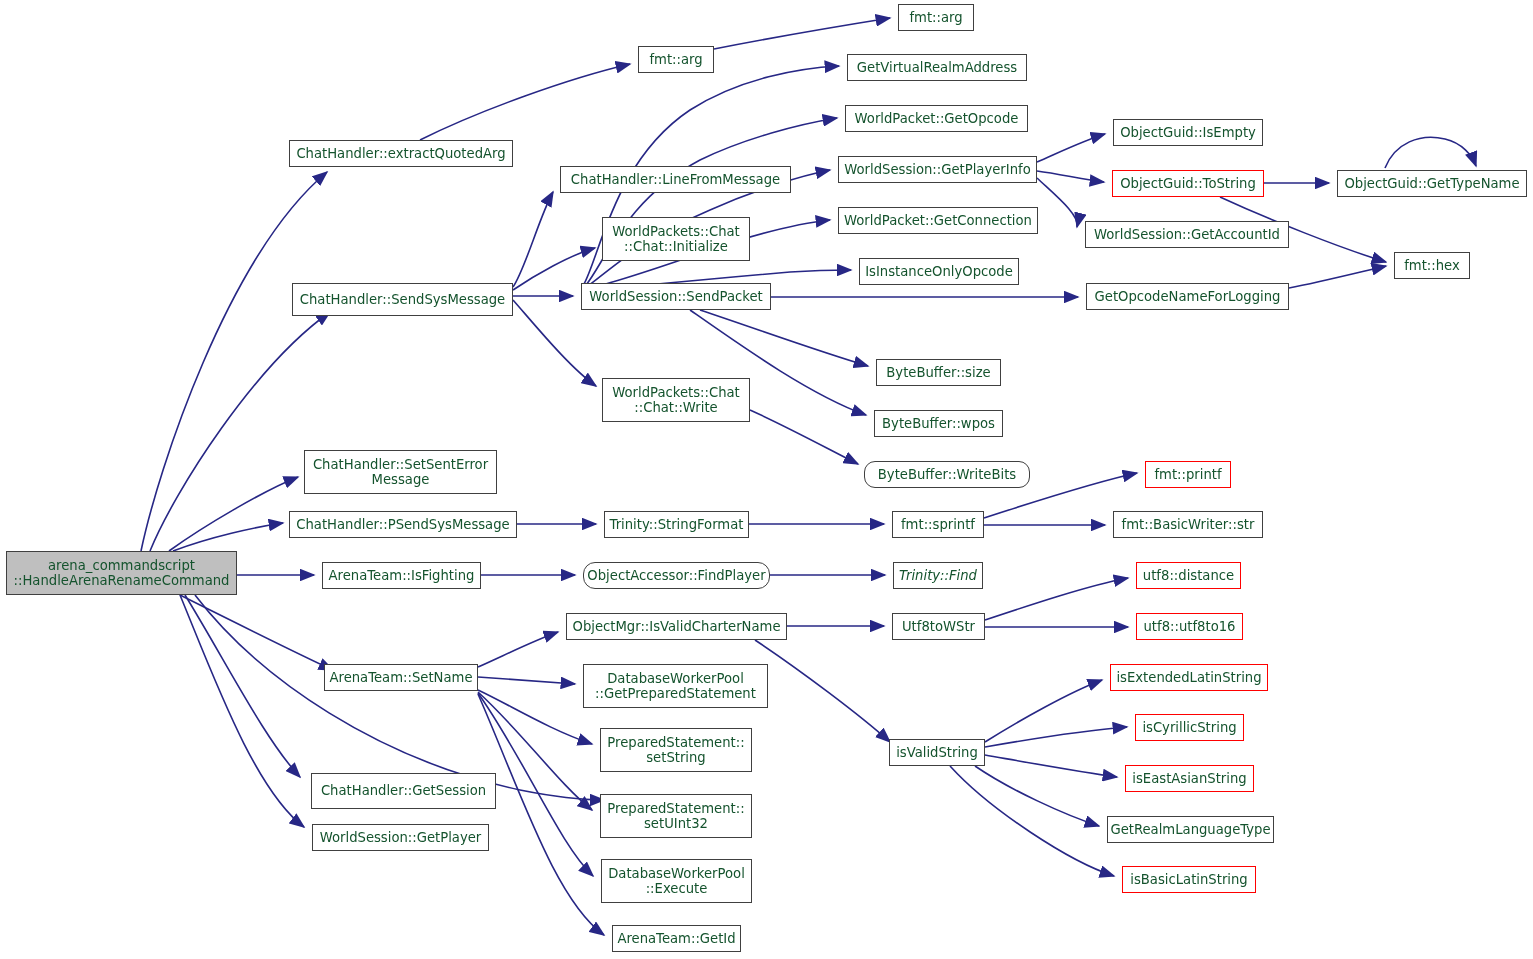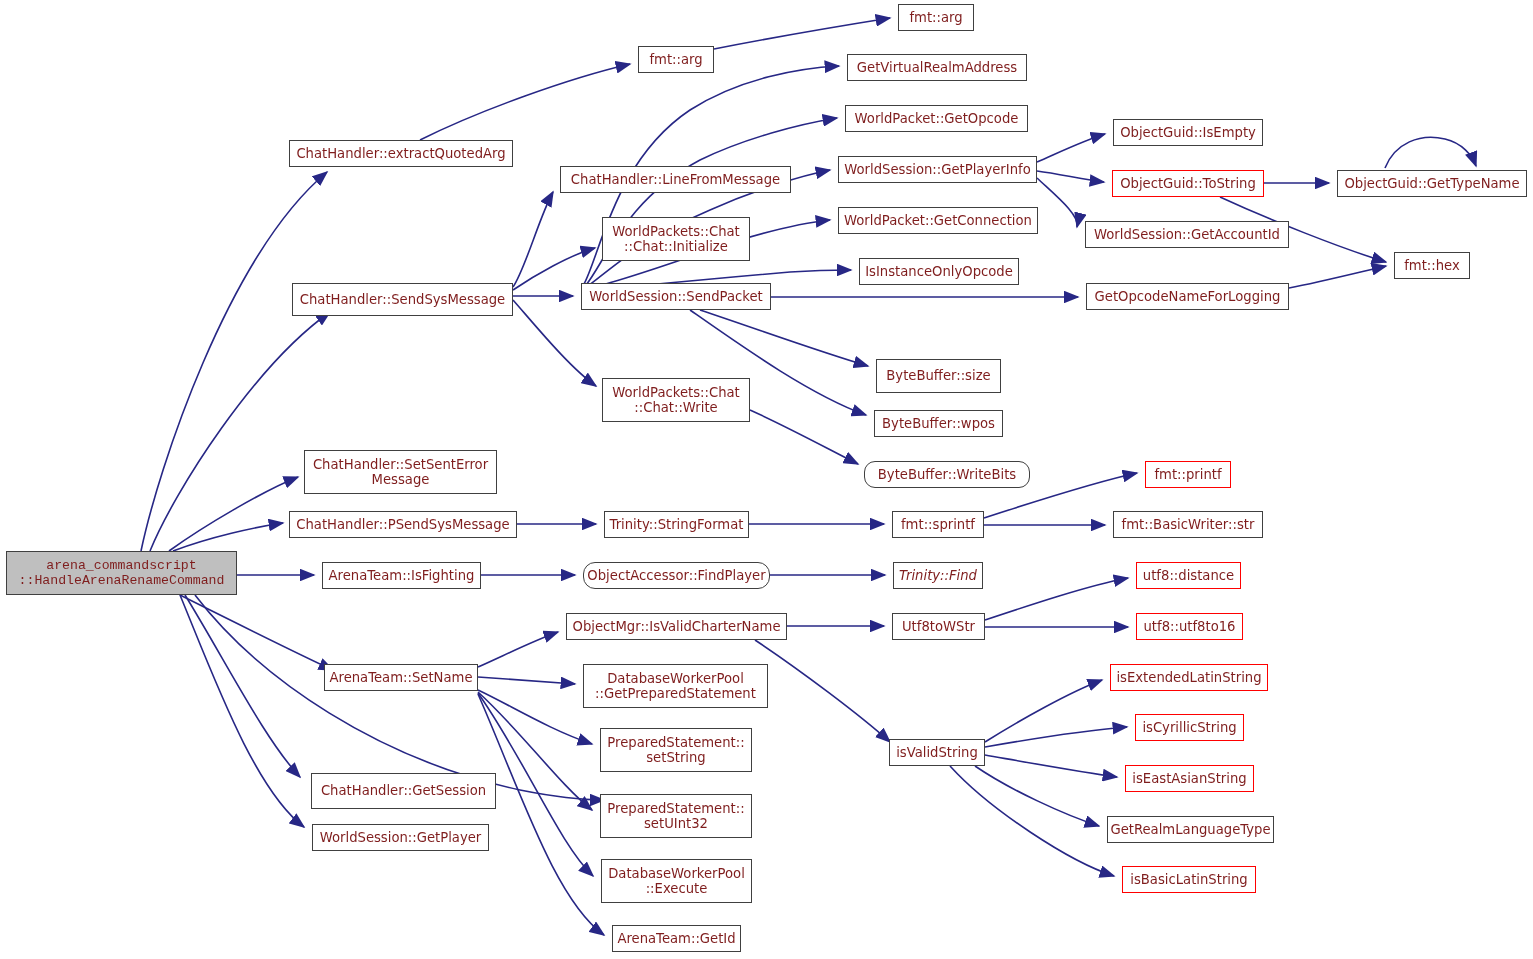--- a/index.html
+++ b/index.html
@@ -26,35 +26,34 @@
   }
   .node {
     position: absolute;
     box-sizing: border-box;
     display: flex;
     align-items: center;
     justify-content: center;
     text-align: center;
     background: #ffffff;
     border: 1px solid #404040;
-    color: #7f1d1d;
+    color: #14532d;
     font-size: 13.2px;
     line-height: 15.5px;
     letter-spacing: 0px;
     white-space: pre-line;
     padding: 0 4px;
     z-index: 5;
   }
   .node.red {
     border: 1px solid #ff0000;
   }
   .node.root {
     background: #bfbfbf;
     border: 1px solid #404040;
-    font-family: Liberation Mono, monospace;
   }
 </style>
 </head>
 <body>
 
 <div id="canvas">
   <svg class="edges" viewBox="0 0 1533 959">
     <defs>
       <marker id="arrow" markerWidth="10" markerHeight="8" refX="9" refY="4" orient="auto" markerUnits="strokeWidth">
         <path d="M0,0 L10,4 L0,8 z" fill="#272785"></path>
@@ -132,21 +131,21 @@
       <div class="node" style="left: 845px; top: 105px; width: 183px; height: 27px;"><span>WorldPacket::GetOpcode</span></div>
       <div class="node" style="left: 838px; top: 156px; width: 199px; height: 27px;"><span>WorldSession::GetPlayerInfo</span></div>
       <div class="node" style="left: 838px; top: 207px; width: 200px; height: 27px;"><span>WorldPacket::GetConnection</span></div>
       <div class="node" style="left: 859px; top: 258px; width: 160px; height: 27px;"><span>IsInstanceOnlyOpcode</span></div>
       <div class="node" style="left: 1086px; top: 283px; width: 203px; height: 27px;"><span>GetOpcodeNameForLogging</span></div>
       <div class="node" style="left: 1113px; top: 119px; width: 150px; height: 27px;"><span>ObjectGuid::IsEmpty</span></div>
       <div class="node red" style="left: 1112px; top: 170px; width: 152px; height: 27px;"><span>ObjectGuid::ToString</span></div>
       <div class="node" style="left: 1085px; top: 221px; width: 204px; height: 27px;"><span>WorldSession::GetAccountId</span></div>
       <div class="node" style="left: 1337px; top: 170px; width: 190px; height: 27px;"><span>ObjectGuid::GetTypeName</span></div>
       <div class="node" style="left: 1394px; top: 252px; width: 76px; height: 27px;"><span>fmt::hex</span></div>
-      <div class="node" style="left: 876px; top: 359px; width: 125px; height: 34px;"><span>ByteBuffer::size</span></div>
+      <div class="node" style="left: 876px; top: 359px; width: 125px; height: 27px;"><span>ByteBuffer::size</span></div>
       <div class="node" style="left: 874px; top: 410px; width: 129px; height: 27px;"><span>ByteBuffer::wpos</span></div>
       <div class="node" style="left: 864px; top: 461px; width: 166px; height: 27px; border-radius: 11px;"><span>ByteBuffer::WriteBits</span></div>
       <div class="node" style="left: 304px; top: 450px; width: 193px; height: 44px;"><span>ChatHandler::SetSentError
 Message</span></div>
       <div class="node" style="left: 289px; top: 511px; width: 228px; height: 27px;"><span>ChatHandler::PSendSysMessage</span></div>
       <div class="node" style="left: 604px; top: 511px; width: 145px; height: 27px;"><span>Trinity::StringFormat</span></div>
       <div class="node" style="left: 892px; top: 511px; width: 92px; height: 27px;"><span>fmt::sprintf</span></div>
       <div class="node red" style="left: 1145px; top: 461px; width: 86px; height: 27px;"><span>fmt::printf</span></div>
       <div class="node" style="left: 1113px; top: 511px; width: 150px; height: 27px;"><span>fmt::BasicWriter::str</span></div>
       <div class="node" style="left: 322px; top: 562px; width: 159px; height: 27px;"><span>ArenaTeam::IsFighting</span></div>

